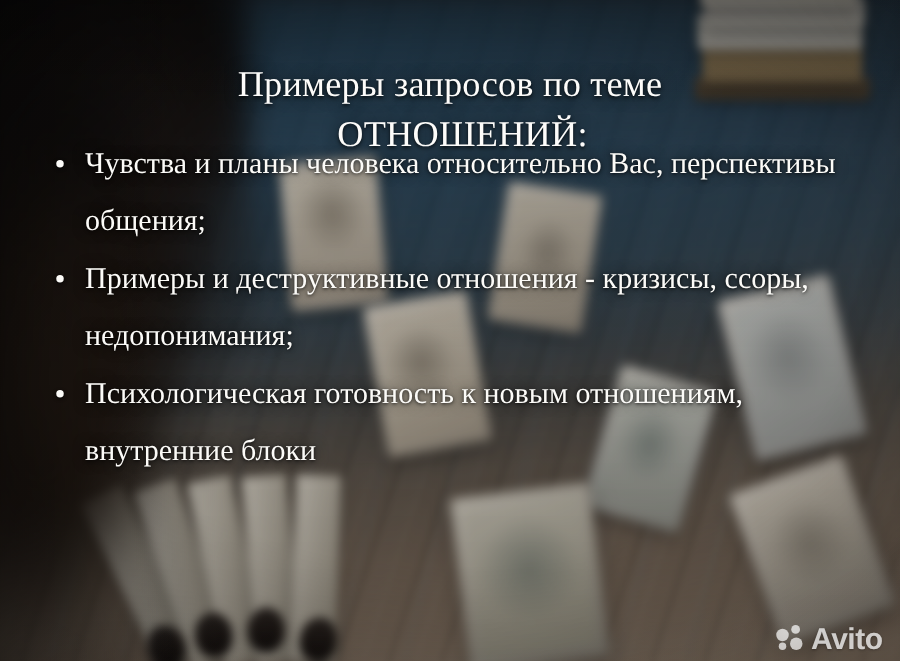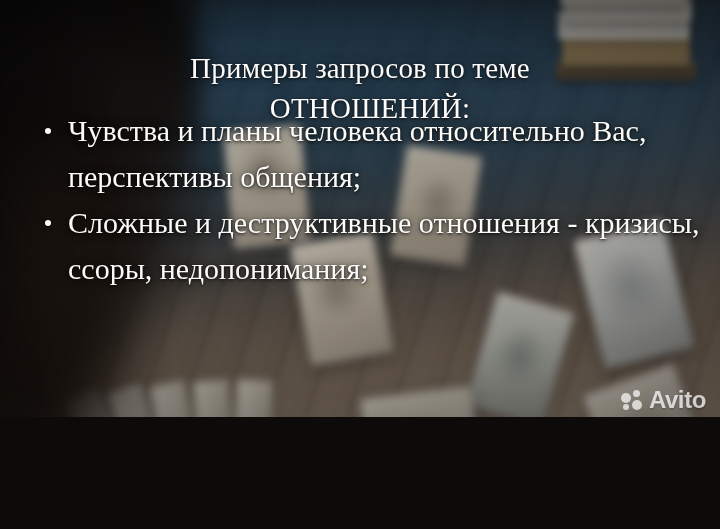--- a/index.html
+++ b/index.html
@@ -7,21 +7,21 @@
 
   html, body {
     width:720px; height:529px;
     overflow:hidden;
     background:#0d0b0a;
     font-family:"Liberation Serif", serif;
   }
 
   #poster {
     position:relative;
-    width:720px; height:417px;
+    width:720px; height:529px;
     overflow:hidden;
     background:#1d242c;
   }
 
   
   .bg-layer { position:absolute; inset:0; }
 
   
   .wood-base {
     background:
@@ -281,41 +281,41 @@
 
   .bullets {
     position:absolute;
     left:42px; top:108px; right:18px;
     list-style:none;
   }
   .bullets > li {
     position:relative;
     padding-left:26px;
     color:#fcfbf8;
-    font-size:30px;
+    font-size:24px;
     line-height:46px;
     text-shadow:0 1px 3px rgba(0,0,0,.8), 0 0 10px rgba(0,0,0,.55);
   }
   .bullets > li .dot {
     position:absolute;
     left:3px; top:0;
     width:6px; height:6px;
     margin-top:20px;
     border-radius:50%;
     background:#fcfbf8;
     box-shadow:0 1px 3px rgba(0,0,0,.8);
   }
   .bullets > li .txt { display:block; }
 
   
   .avito {
     position:absolute;
     right:14px; bottom:5px;
     display:flex;
-    align-items:flex-end;
+    align-items:flex-start;
     gap:4px;
     opacity:.82;
   }
   .avito-mark {
     position:relative;
     width:24px; height:22px;
   }
   .avito-mark b {
     position:absolute; display:block;
     border-radius:50%;
@@ -406,21 +406,25 @@
       <span class="ln2">ОТНОШЕНИЙ:</span>
     </div>
 
     <ul class="bullets">
       <li>
         <span class="dot"></span>
         <span class="txt">Чувства и планы человека относительно Вас, перспективы общения;</span>
       </li>
       <li>
         <span class="dot"></span>
-        <span class="txt">Сложные и деструктивные отношения - кризисы, ссоры, недопонимания;</span>
+        <span class="txt">Примеры и деструктивные отношения - кризисы, ссоры, недопонимания;</span>
+      </li>
+      <li>
+        <span class="dot"></span>
+        <span class="txt">Психологическая готовность к новым отношениям, внутренние блоки</span>
       </li>
     </ul>
 
     <div class="avito">
       <span class="avito-mark">
         <b></b>
         <b></b>
         <b></b>
         <b></b>
       </span>

